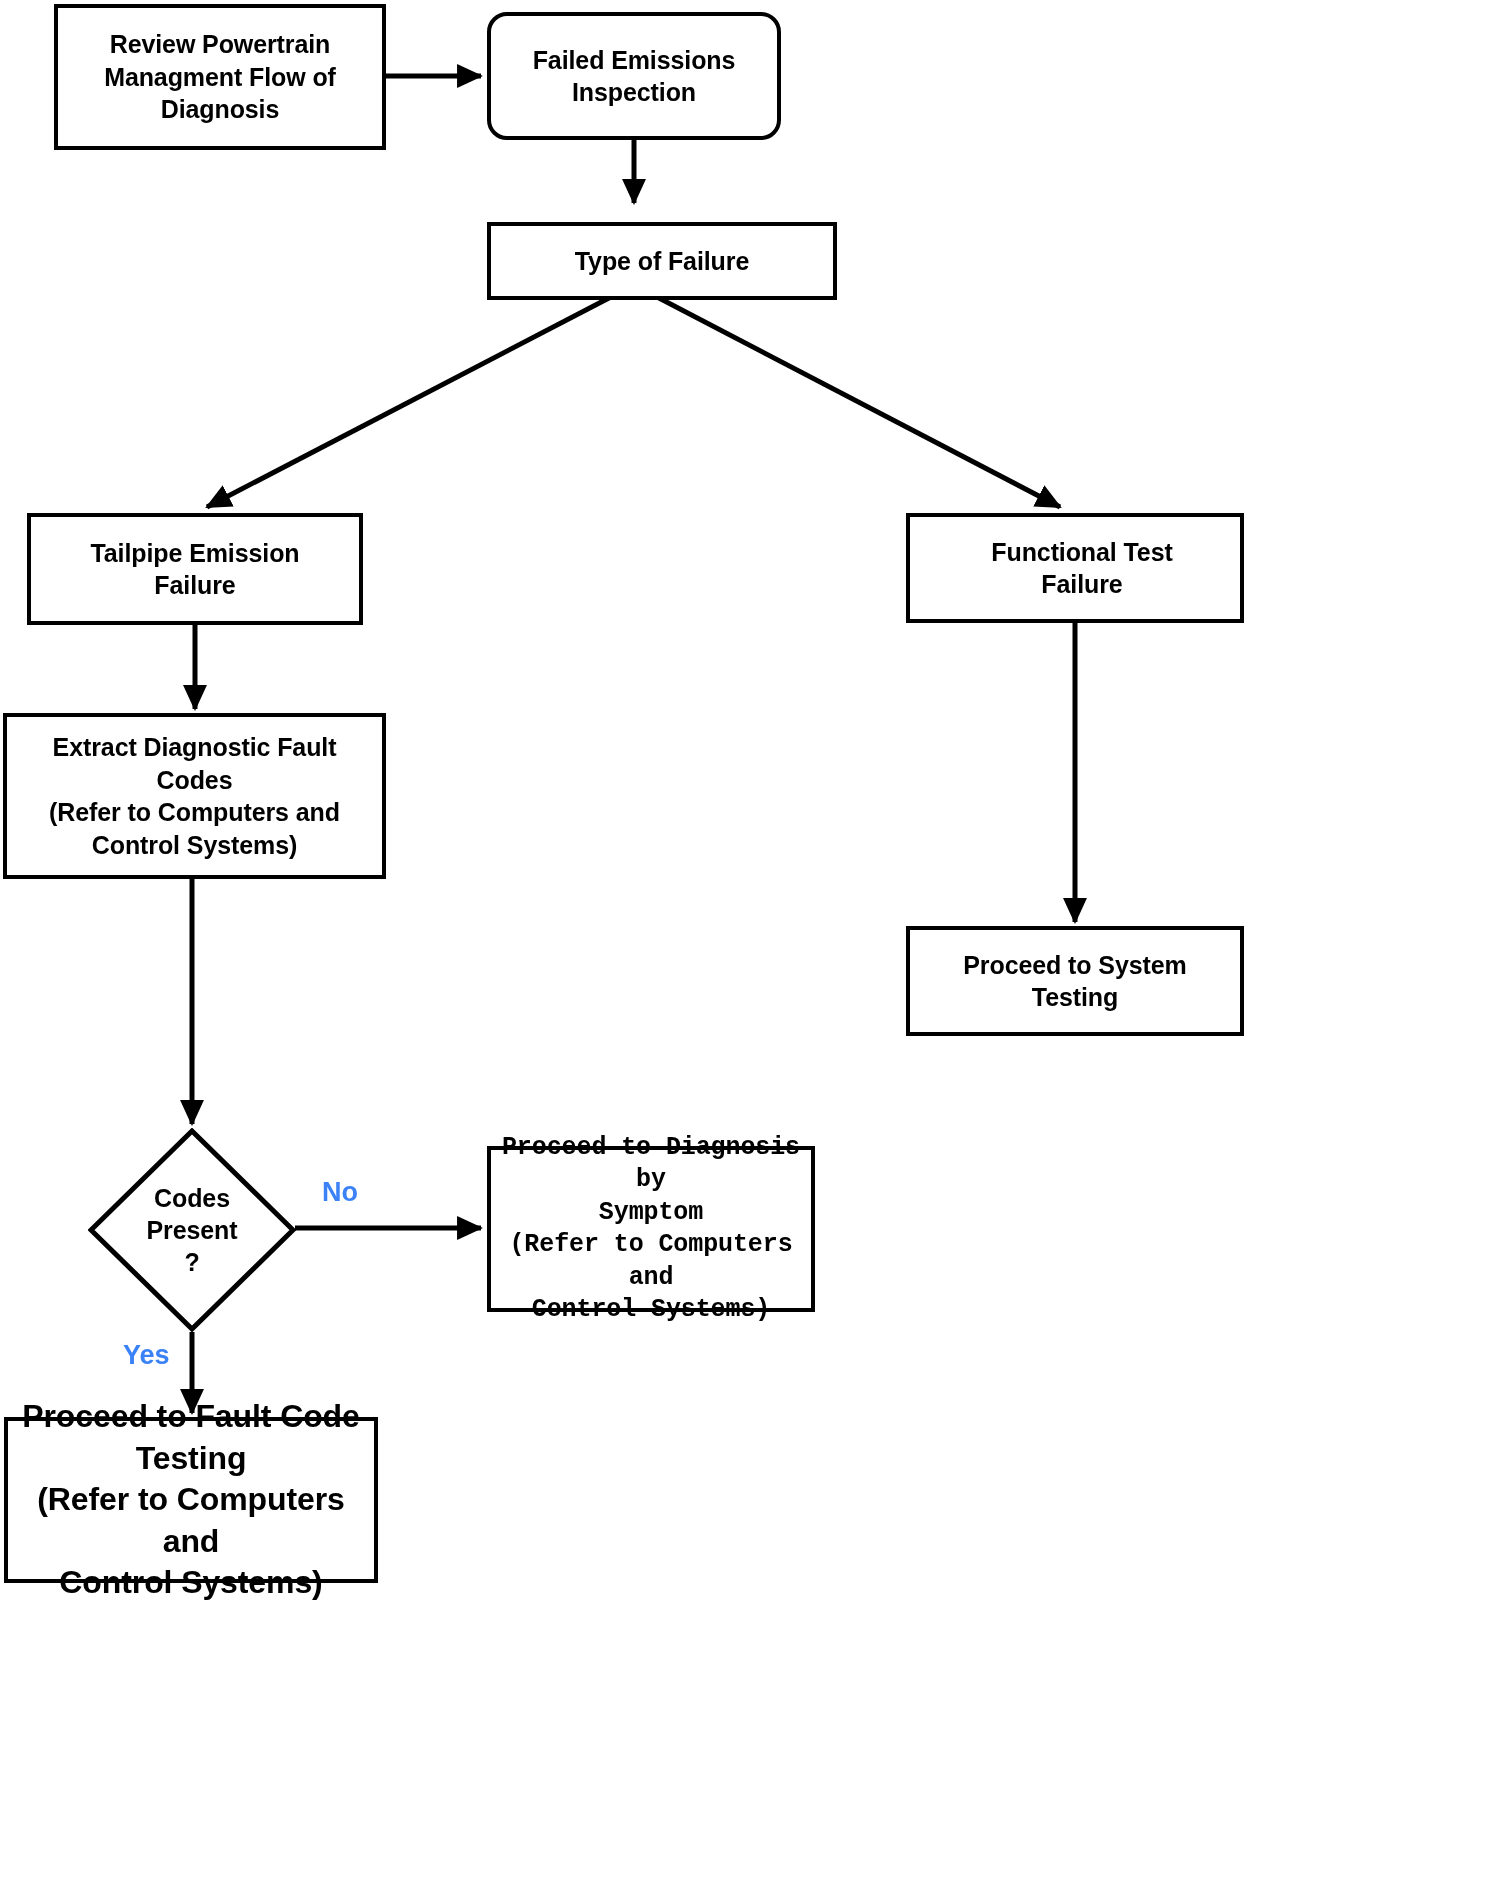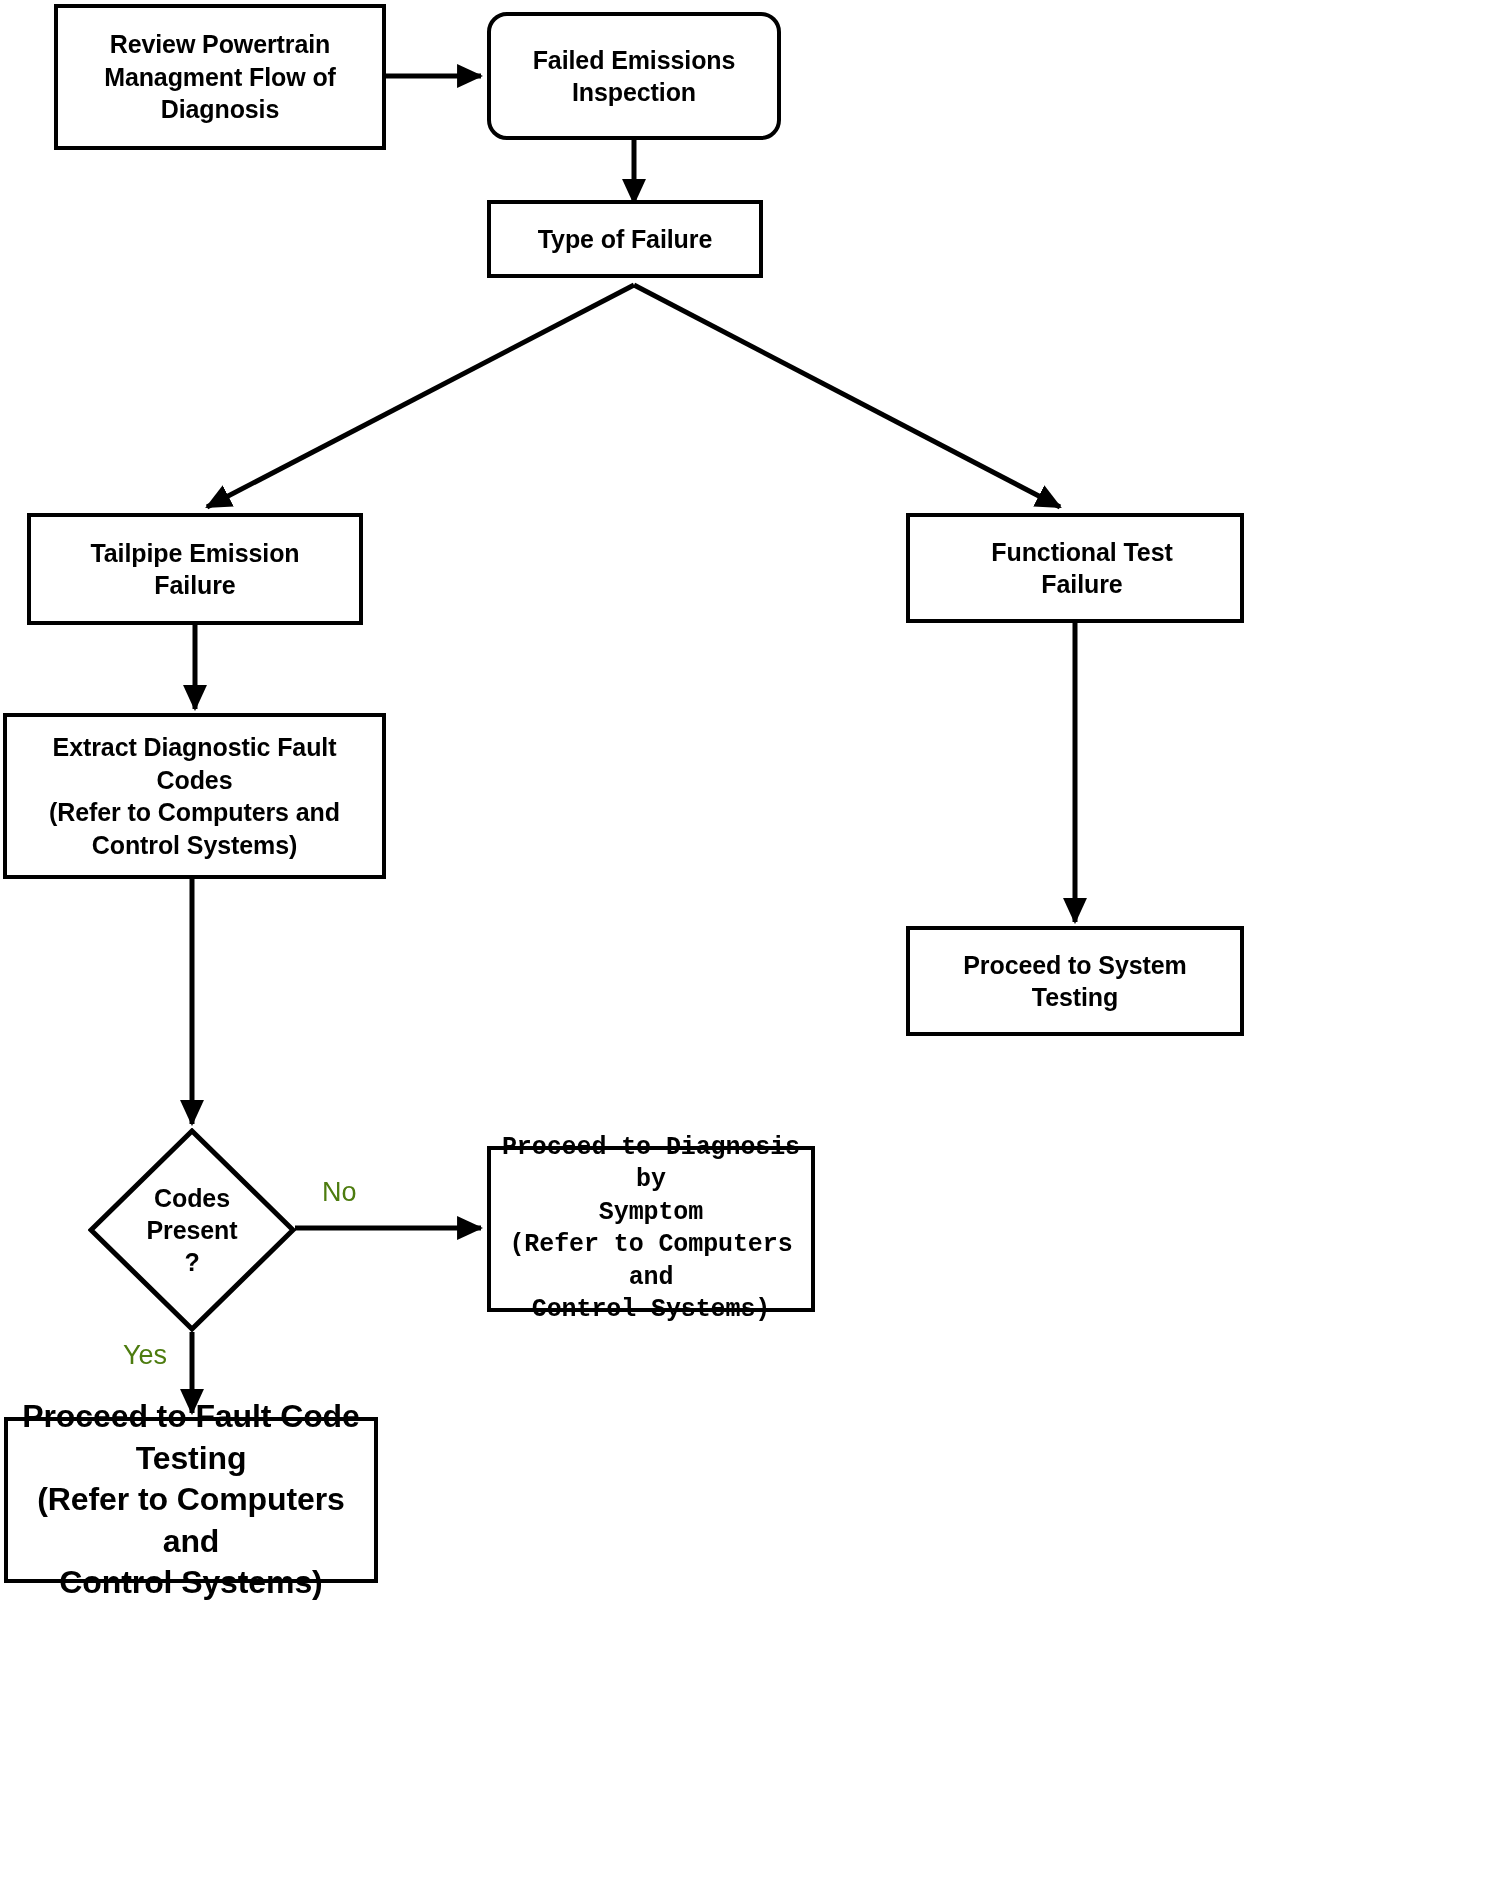--- a/index.html
+++ b/index.html
@@ -60,22 +60,22 @@
     height: 100%;
   }
   .diamond .txt {
     position: relative;
     z-index: 2;
     line-height: 1.28;
   }
   .edge-label {
     position: absolute;
     font-family: "Liberation Sans", sans-serif;
-    font-weight: normal;
-    color: #4d7c0f;
+    font-weight: bold;
+    color: #3b82f6;
     white-space: nowrap;
   }
 </style>
 </head>
 <body>
 
 <div id="canvas">
 
   <svg id="edges" viewBox="0 0 1504 1888" width="1504" height="1888" xmlns="http://www.w3.org/2000/svg">
     <defs>
@@ -107,21 +107,21 @@
     <span class="txt">Review Powertrain
 Managment Flow of
 Diagnosis</span>
   </div>
 
   <div class="node box" style="left:487px; top:12px; width:294px; height:128px; font-size:25px;border-radius:20px;">
     <span class="txt">Failed Emissions
 Inspection</span>
   </div>
 
-  <div class="node box" style="left:487px; top:200px; width:276px; height:78px; font-size:25px;">
+  <div class="node box" style="left:487px; top:222px; width:350px; height:78px; font-size:25px;">
     <span class="txt">Type of Failure</span>
   </div>
 
   <div class="node box" style="left:27px; top:513px; width:336px; height:112px; font-size:25px;">
     <span class="txt">Tailpipe Emission
 Failure</span>
   </div>
 
   <div class="node box" style="left:906px; top:513px; width:338px; height:110px; font-size:25px;padding-left:14px;">
     <span class="txt">Functional Test

